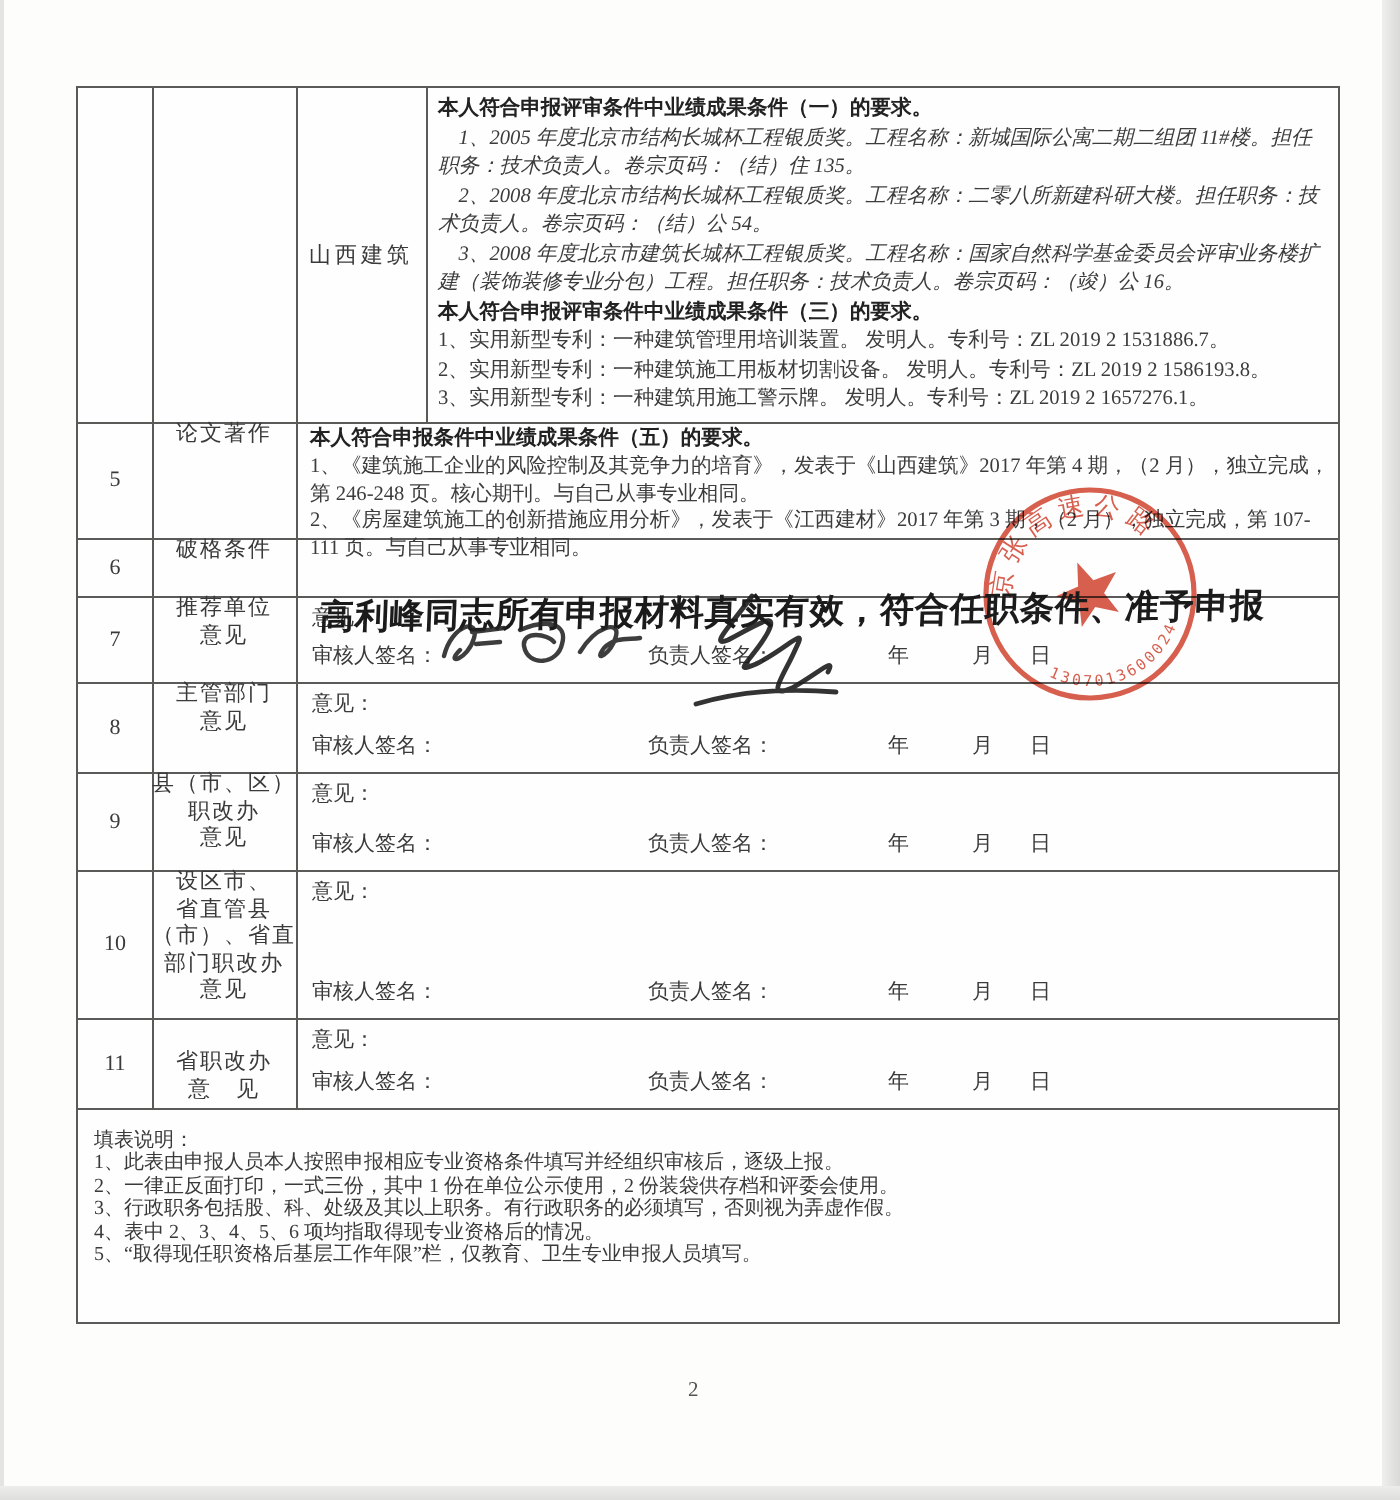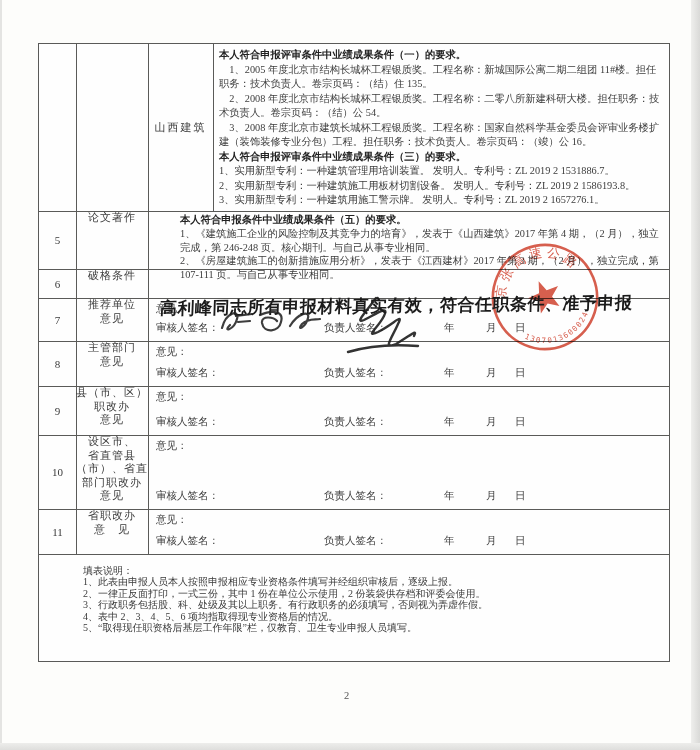--- a/index.html
+++ b/index.html
@@ -15,40 +15,40 @@
 
   .cellc{display:flex;align-items:center;justify-content:center;text-align:center;}
   .num{position:absolute;left:0;width:37px;font-size:11px;color:#3a3a3a;}
   .rlabel{position:absolute;left:37px;width:72px;font-size:11px;letter-spacing:1px;color:#3a3a3a;
           display:flex;flex-direction:column;align-items:center;line-height:13.5px;}
   .row{position:absolute;left:0;right:0;}
 
   .research-label{position:absolute;left:109px;width:65px;top:0;height:167px;font-size:11px;letter-spacing:2px;color:#3a3a3a;}
   .research-content{position:absolute;left:180px;top:4px;width:446px;font-size:10.3px;line-height:14.55px;color:#3c3c3c;}
   .bold-head{font-weight:bold;color:#222;}
-  .indented{text-indent:1em;}
-
-  .r5-content{position:absolute;left:116px;right:4px;top:2px;font-size:10.3px;line-height:13.8px;color:#3c3c3c;margin-left:25px;}
+  .indented{text-indent:1em;font-style:italic;}
+
+  .r5-content{position:absolute;left:116px;right:4px;top:2px;font-size:10.3px;line-height:13.8px;color:#3c3c3c;}
 
   .op-label{position:absolute;left:117px;top:4px;font-size:10.5px;color:#3a3a3a;}
   .sigrow{position:absolute;left:117px;right:2px;bottom:6px;height:14px;font-size:10.5px;color:#3a3a3a;}
   .sig-rev{position:absolute;left:0;}
   .sig-mgr{position:absolute;left:168px;}
   .d-y{position:absolute;left:288px;}
   .d-m{position:absolute;left:330px;}
   .d-d{position:absolute;left:359px;}
 
   .handwriting{position:absolute;left:160px;top:294px;width:508px;font-family:"DejaVu Sans",sans-serif;
                font-weight:700;font-size:17px;letter-spacing:.5px;color:#1b1b1b;white-space:nowrap;
                transform:rotate(-.7deg) skewX(-3deg);z-index:6;}
   .sig-svg{position:absolute;z-index:6;}
   .seal{position:absolute;left:470px;top:222px;width:150px;height:150px;transform:rotate(-22deg);
         opacity:.82;mix-blend-mode:multiply;z-index:5;}
 
-  .notes{position:absolute;left:0;right:0;top:510px;bottom:0;padding:11px 8px 0 8px;font-size:10px;line-height:11.4px;color:#3a3a3a;margin-left:36px;}
+  .notes{position:absolute;left:0;right:0;top:510px;bottom:0;padding:11px 8px 0 8px;font-size:10px;line-height:11.4px;color:#3a3a3a;}
   .pageno{position:absolute;left:344px;top:690px;font-size:10.5px;color:#555;}
 </style>
 </head>
 <body>
 
 <div class="edge-l"></div>
 <div class="edge-r"></div>
 <div class="edge-b"></div>
 
 <div class="tbl">
@@ -159,21 +159,21 @@
       <span class="sig-rev">审核人签名：</span>
       <span class="sig-mgr">负责人签名：</span>
       <span class="d-y">年</span>
       <span class="d-m">月</span>
       <span class="d-d">日</span>
     </div>
   </div>
 
   <div class="row" style="top:465px;height:45px">
     <div class="num cellc" style="top:0;height:45px">11</div>
-    <div class="rlabel" style="top:0;height:45px">
+    <div class="rlabel" style="top:16px;height:45px">
       <div>省职改办</div>
       <div>意　见</div>
     </div>
     <div class="op-label">意见：</div>
     <div class="sigrow">
       <span class="sig-rev">审核人签名：</span>
       <span class="sig-mgr">负责人签名：</span>
       <span class="d-y">年</span>
       <span class="d-m">月</span>
       <span class="d-d">日</span>

